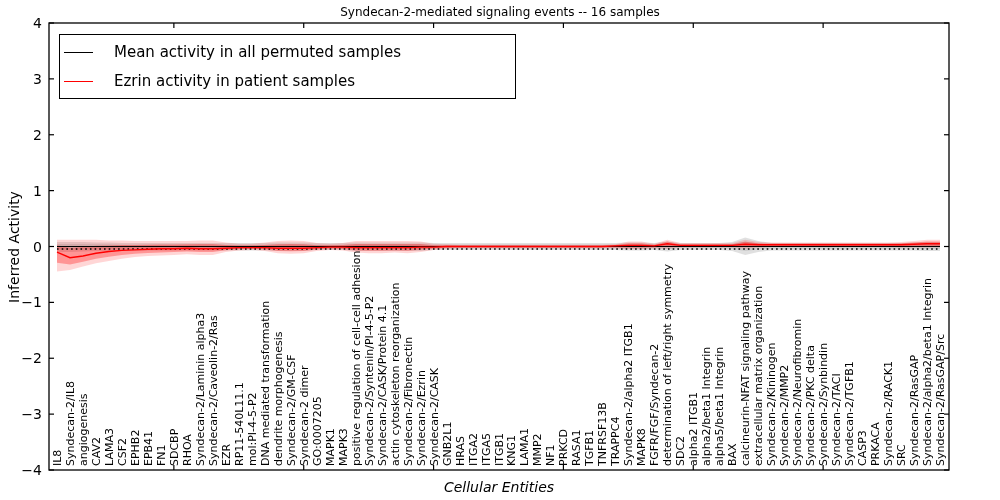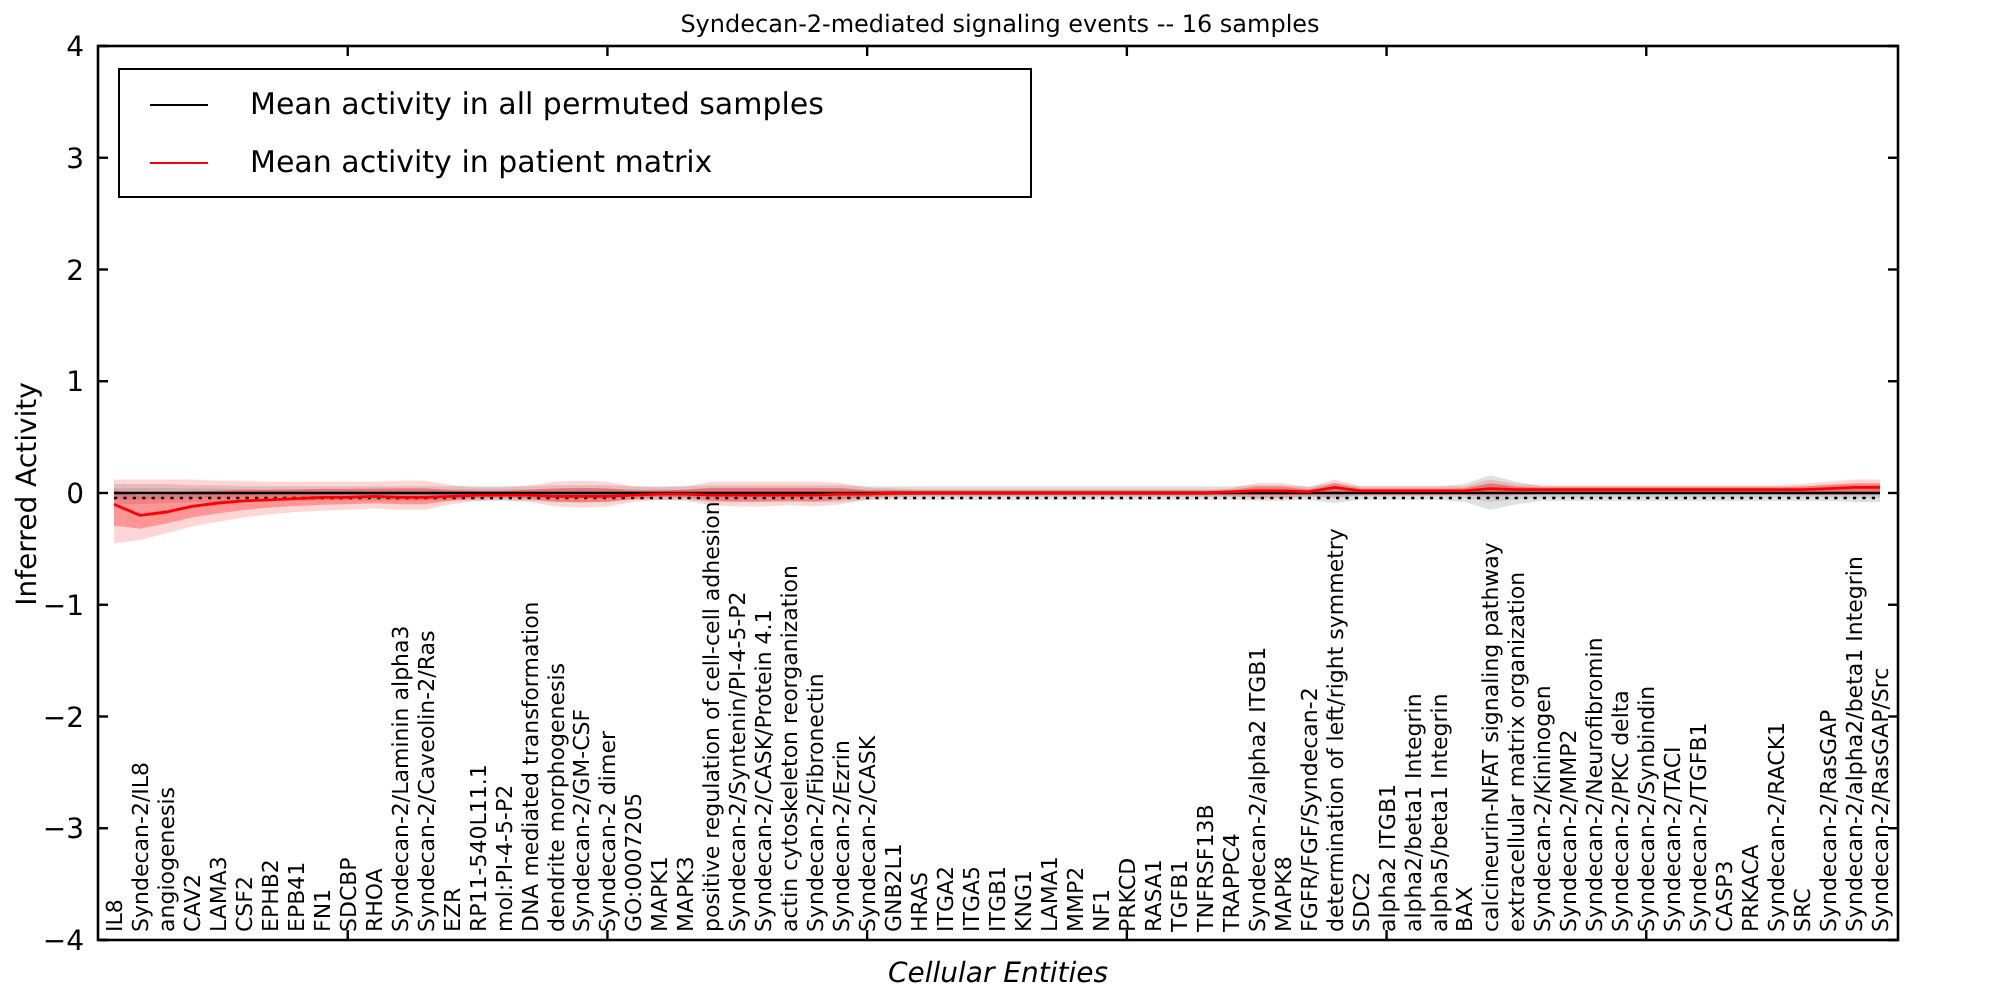--- a/index.html
+++ b/index.html
@@ -18,21 +18,21 @@
   }
   .x-axis-title{
     position:absolute;left:499px;top:479px;transform:translateX(-50%);
     font-size:14px;white-space:nowrap;font-style:italic;
   }
   .plot-svg{position:absolute;left:0;top:0;}
   .legend{
     position:absolute;left:59px;top:34px;width:457px;height:65px;
     border:1.4px solid #000;background:#fff;box-sizing:border-box;
     display:flex;flex-direction:column;justify-content:center;gap:5px;
-    padding-left:15px;
+    padding-left:4px;
   }
   .legend-row{display:flex;align-items:center;height:24px;}
   .legend-line{width:29px;height:0;border-top:1.6px solid #000;margin-right:21px;flex:0 0 auto;}
   .legend-line.red{border-top-color:#ff0000;}
   .legend-label{font-size:15px;white-space:nowrap;}
 </style>
 </head>
 <body>
 
 <div class="figure">
@@ -156,17 +156,17 @@
       <text x="931.0147058823529" y="466" transform="rotate(-90 931.0147058823529 466)" text-anchor="start" font-size="11px" fill="#000">Syndecan-2/alpha2/beta1 Integrin</text>
       <text x="944" y="466" transform="rotate(-90 944 466)" text-anchor="start" font-size="11px" fill="#000">Syndecan-2/RasGAP/Src</text>
     </svg>
   <div class="legend">
     <div class="legend-row">
       <span class="legend-line"></span>
       <span class="legend-label">Mean activity in all permuted samples</span>
     </div>
     <div class="legend-row">
       <span class="legend-line red"></span>
-      <span class="legend-label">Mean activity in patient matrix</span>
+      <span class="legend-label">Ezrin activity in patient samples</span>
     </div>
   </div>
   <div class="x-axis-title">Cellular Entities</div>
 </div>
 
 </body></html>

